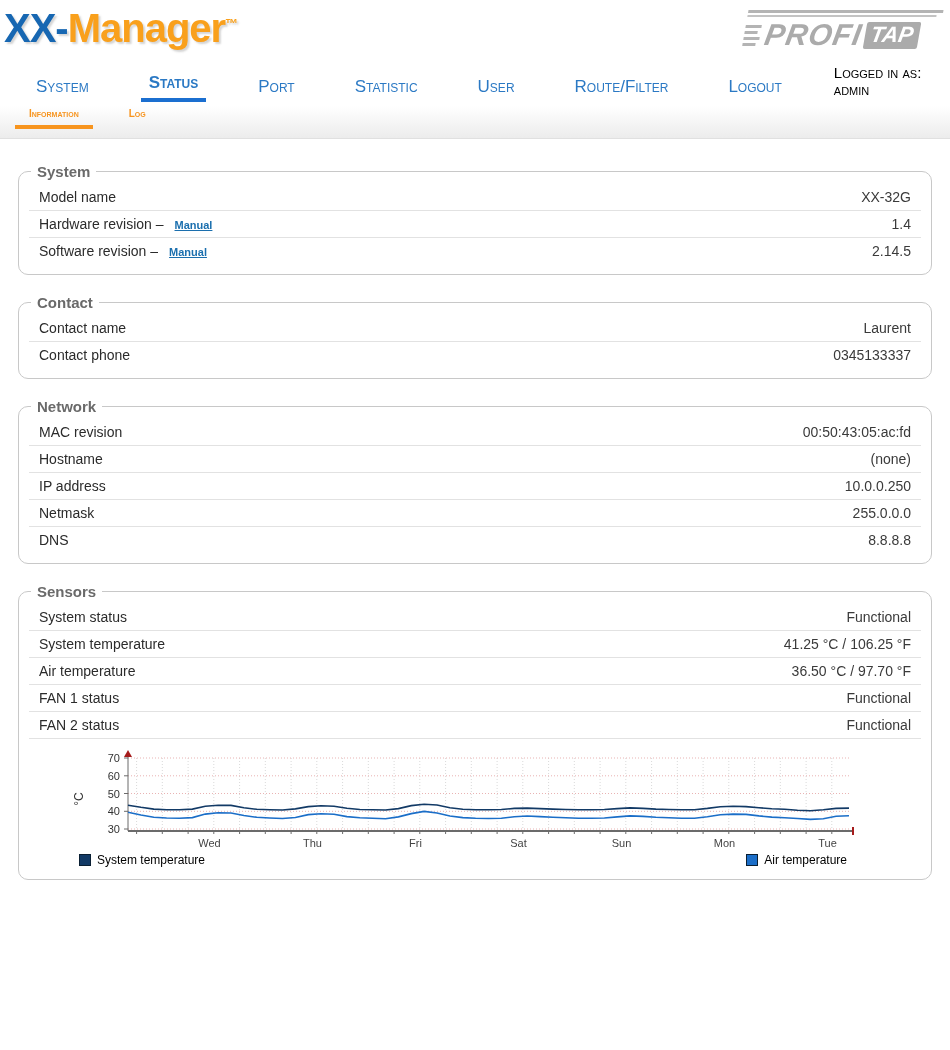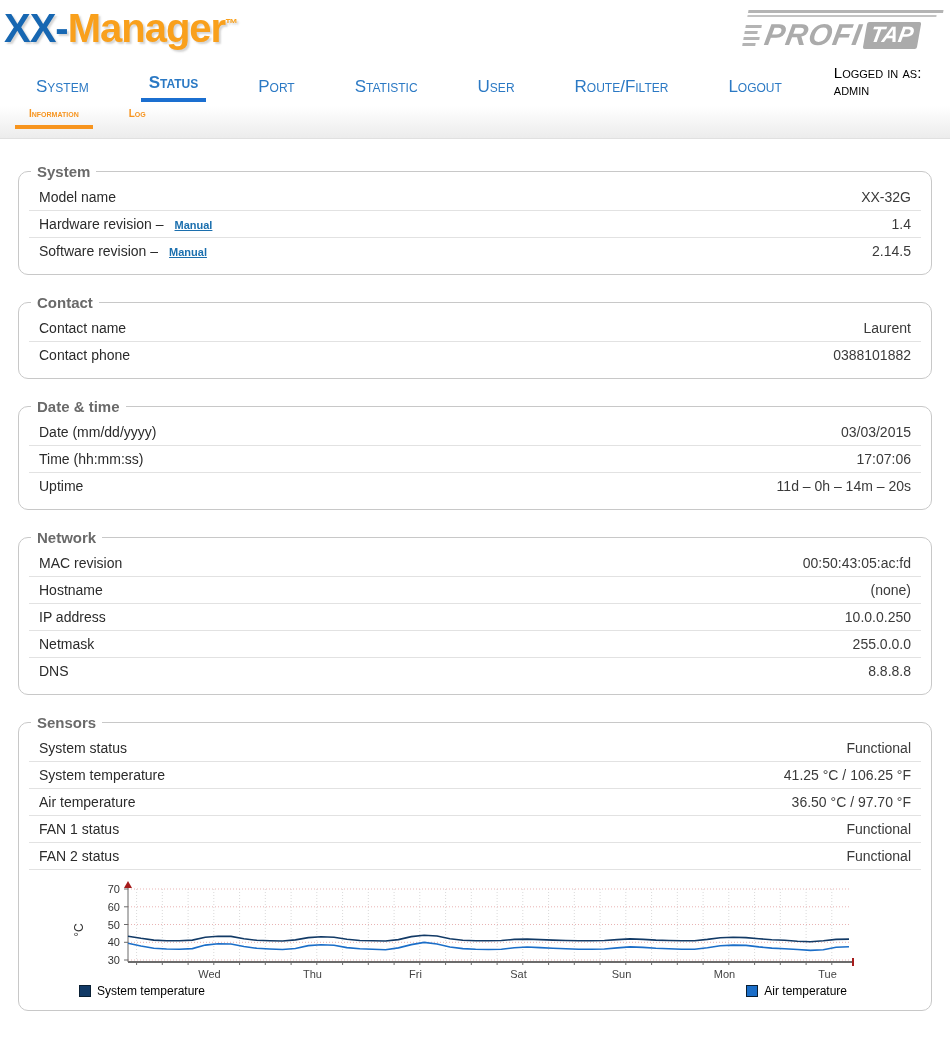--- a/index.html
+++ b/index.html
@@ -125,36 +125,21 @@
       </div>
     </fieldset>
     <fieldset>
       <legend>Contact</legend>
       <div class="row">
         <span class="lbl">Contact name</span>
         <span class="val">Laurent</span>
       </div>
       <div class="row">
         <span class="lbl">Contact phone</span>
-        <span class="val">0388101882</span>
-      </div>
-    </fieldset>
-    <fieldset>
-      <legend>Date &amp; time</legend>
-      <div class="row">
-        <span class="lbl">Date (mm/dd/yyyy)</span>
-        <span class="val">03/03/2015</span>
-      </div>
-      <div class="row">
-        <span class="lbl">Time (hh:mm:ss)</span>
-        <span class="val">17:07:06</span>
-      </div>
-      <div class="row">
-        <span class="lbl">Uptime</span>
-        <span class="val">11d – 0h – 14m – 20s</span>
+        <span class="val">0345133337</span>
       </div>
     </fieldset>
     <fieldset>
       <legend>Network</legend>
       <div class="row">
         <span class="lbl">MAC revision</span>
         <span class="val">00:50:43:05:ac:fd</span>
       </div>
       <div class="row">
         <span class="lbl">Hostname</span>

